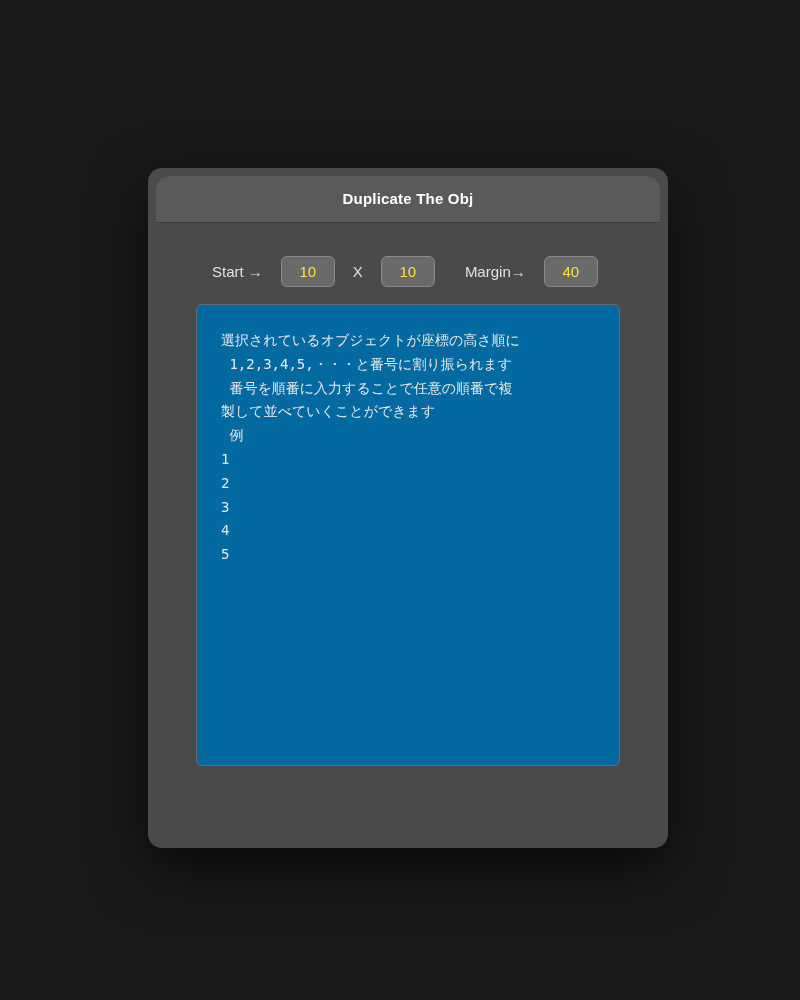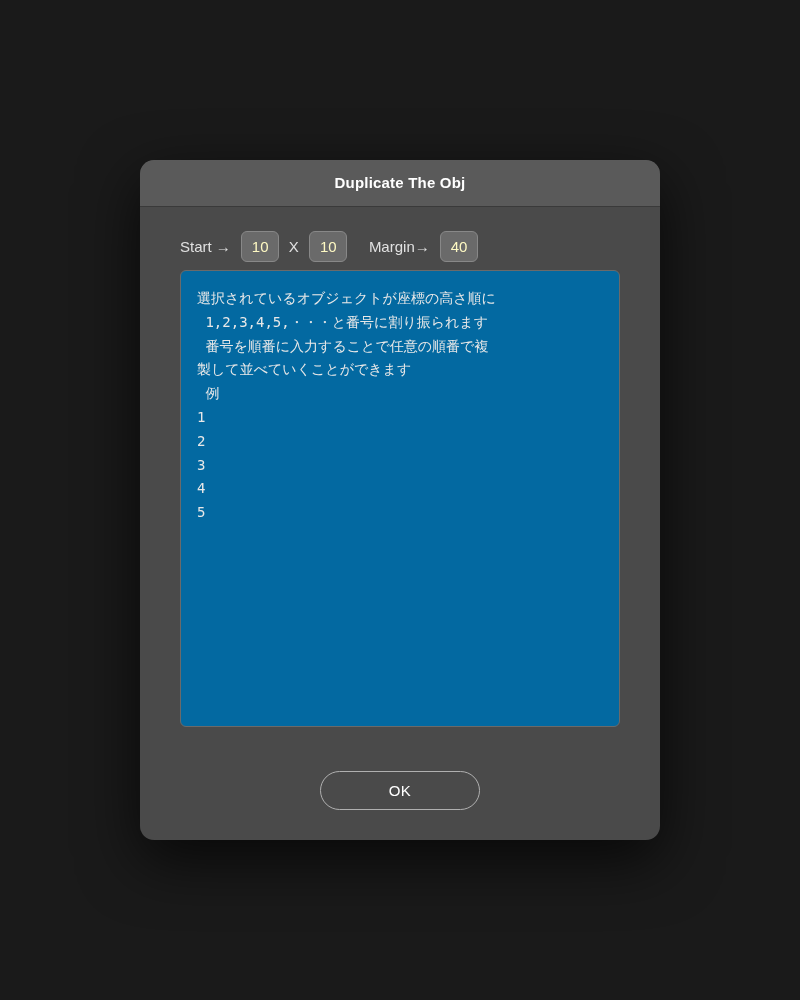--- a/index.html
+++ b/index.html
@@ -1,18 +1,18 @@
 <!DOCTYPE html>
 <html><head>
   <meta charset="utf-8">
   <style>
     * {
       box-sizing: border-box;
       margin: 0;
-      padding: 0;
+      padding: 8px;
     }
 
     body {
       width: 800px;
       height: 1000px;
       background: #1a1a1a;
       display: flex;
       align-items: center;
       justify-content: center;
       font-family: -apple-system, BlinkMacSystemFont, 'Helvetica Neue', Arial, sans-serif;
@@ -61,25 +61,25 @@
     .control-label {
       color: #e0e0e0;
       font-size: 15px;
       white-space: nowrap;
     }
 
     .control-input {
       background: #6a6a6a;
       border: 1px solid #888;
       border-radius: 6px;
-      color: #fef9c3;
+      color: #fde047;
       font-size: 15px;
       text-align: center;
       padding: 6px 10px;
-      width: 38px;
+      width: 54px;
       outline: none;
     }
 
     .x-label {
       color: #e0e0e0;
       font-size: 15px;
     }
 
     .margin-label {
       color: #e0e0e0;
@@ -159,15 +159,14 @@
  例
 1
 2
 3
 4
 5</pre>
     </div>
   </div>
 
   <div class="dialog-footer">
-    <button class="btn btn-ok">OK</button>
   </div>
 </div>
 
 </body></html>

